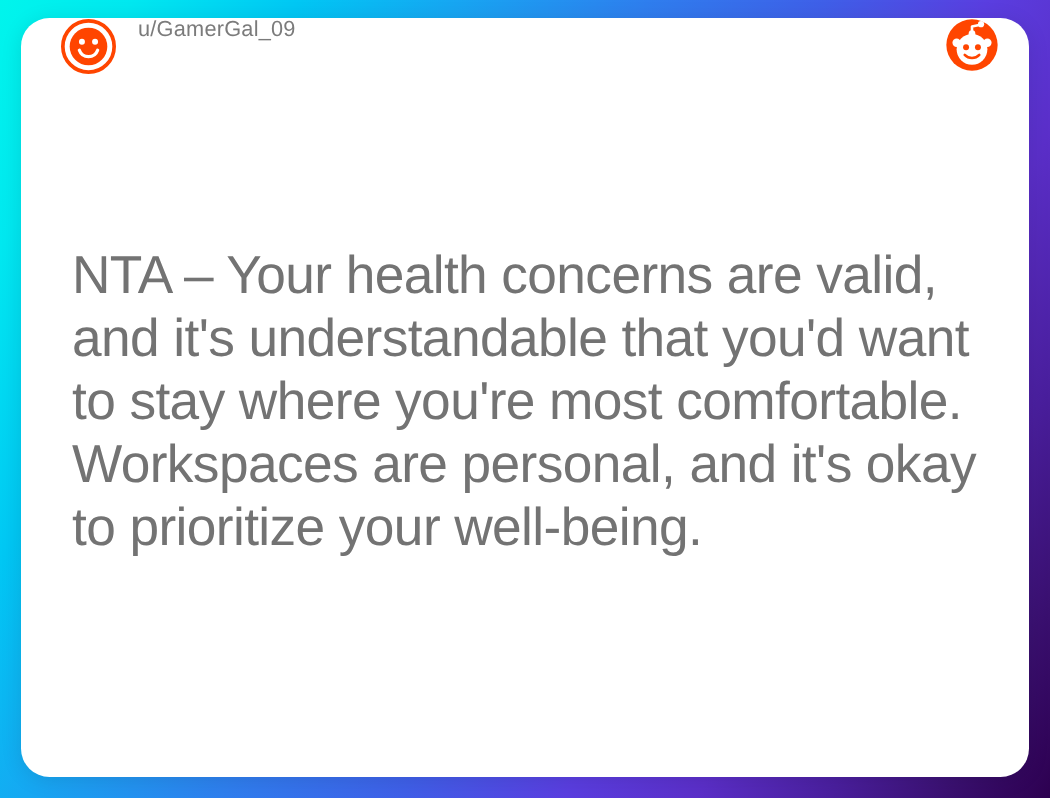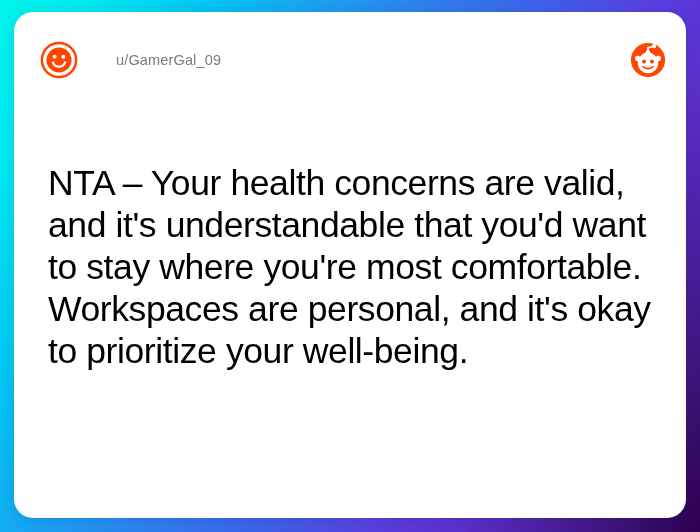--- a/index.html
+++ b/index.html
@@ -47,23 +47,21 @@
     overflow: hidden;
   }
 
   #card-header {
     position: absolute;
     left: 0;
     top: 0;
     right: 0;
     height: 96px;
     display: flex;
-    align-items: center;
     padding: 0 20px 0 26px;
-    gap: 24px;
   }
 
   #avatar {
     width: 38px;
     height: 38px;
     flex: 0 0 38px;
     display: block;
   }
 
   #username {
@@ -84,21 +82,21 @@
     display: block;
   }
 
   #comment-body {
     position: absolute;
     left: 34px;
     right: 20px;
     top: 150px;
     font-size: 35.5px;
     line-height: 42px;
-    color: #000000;
+    color: #737373;
     letter-spacing: -0.4px;
     font-weight: 400;
     font-family: "Liberation Sans", sans-serif;
     white-space: pre-wrap;
     word-break: normal;
   }
 </style>
 </head>
 <body>
 

